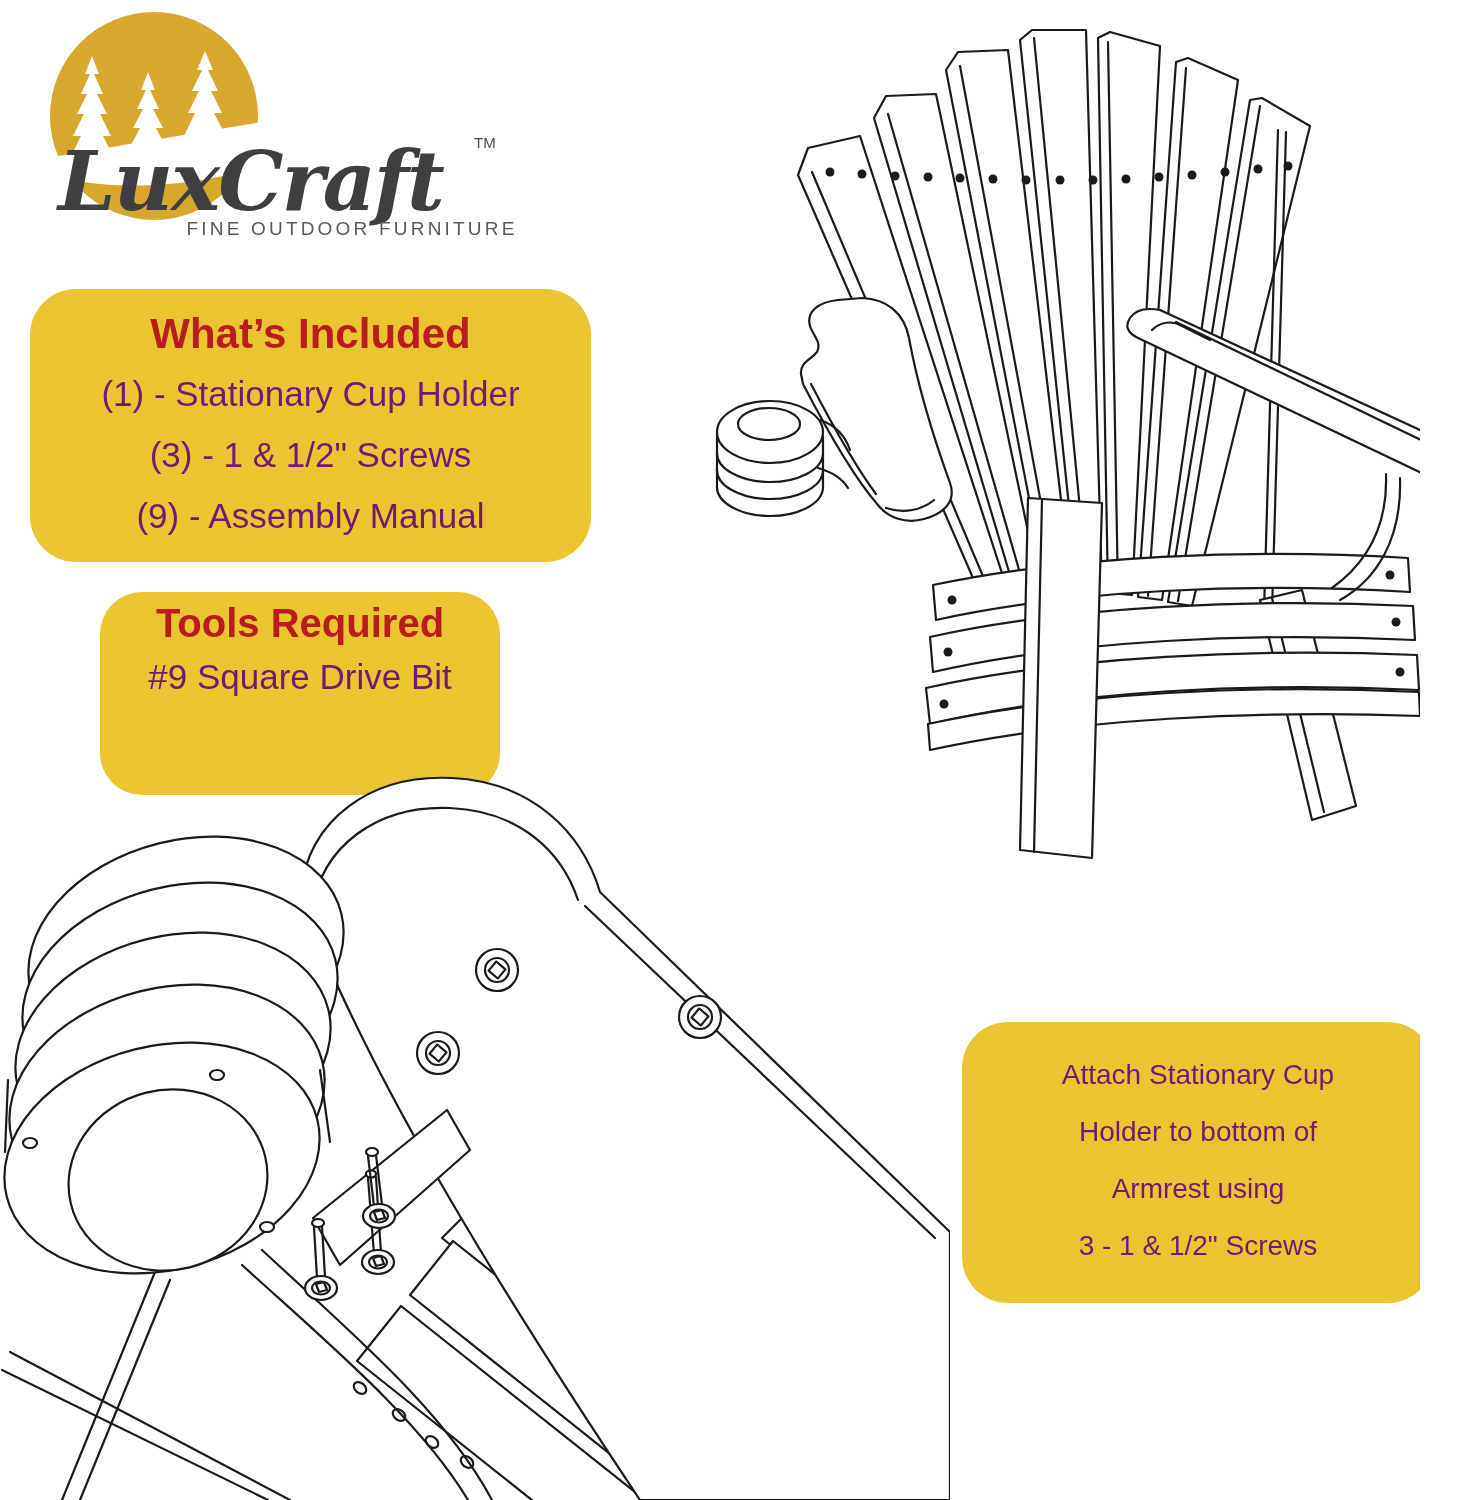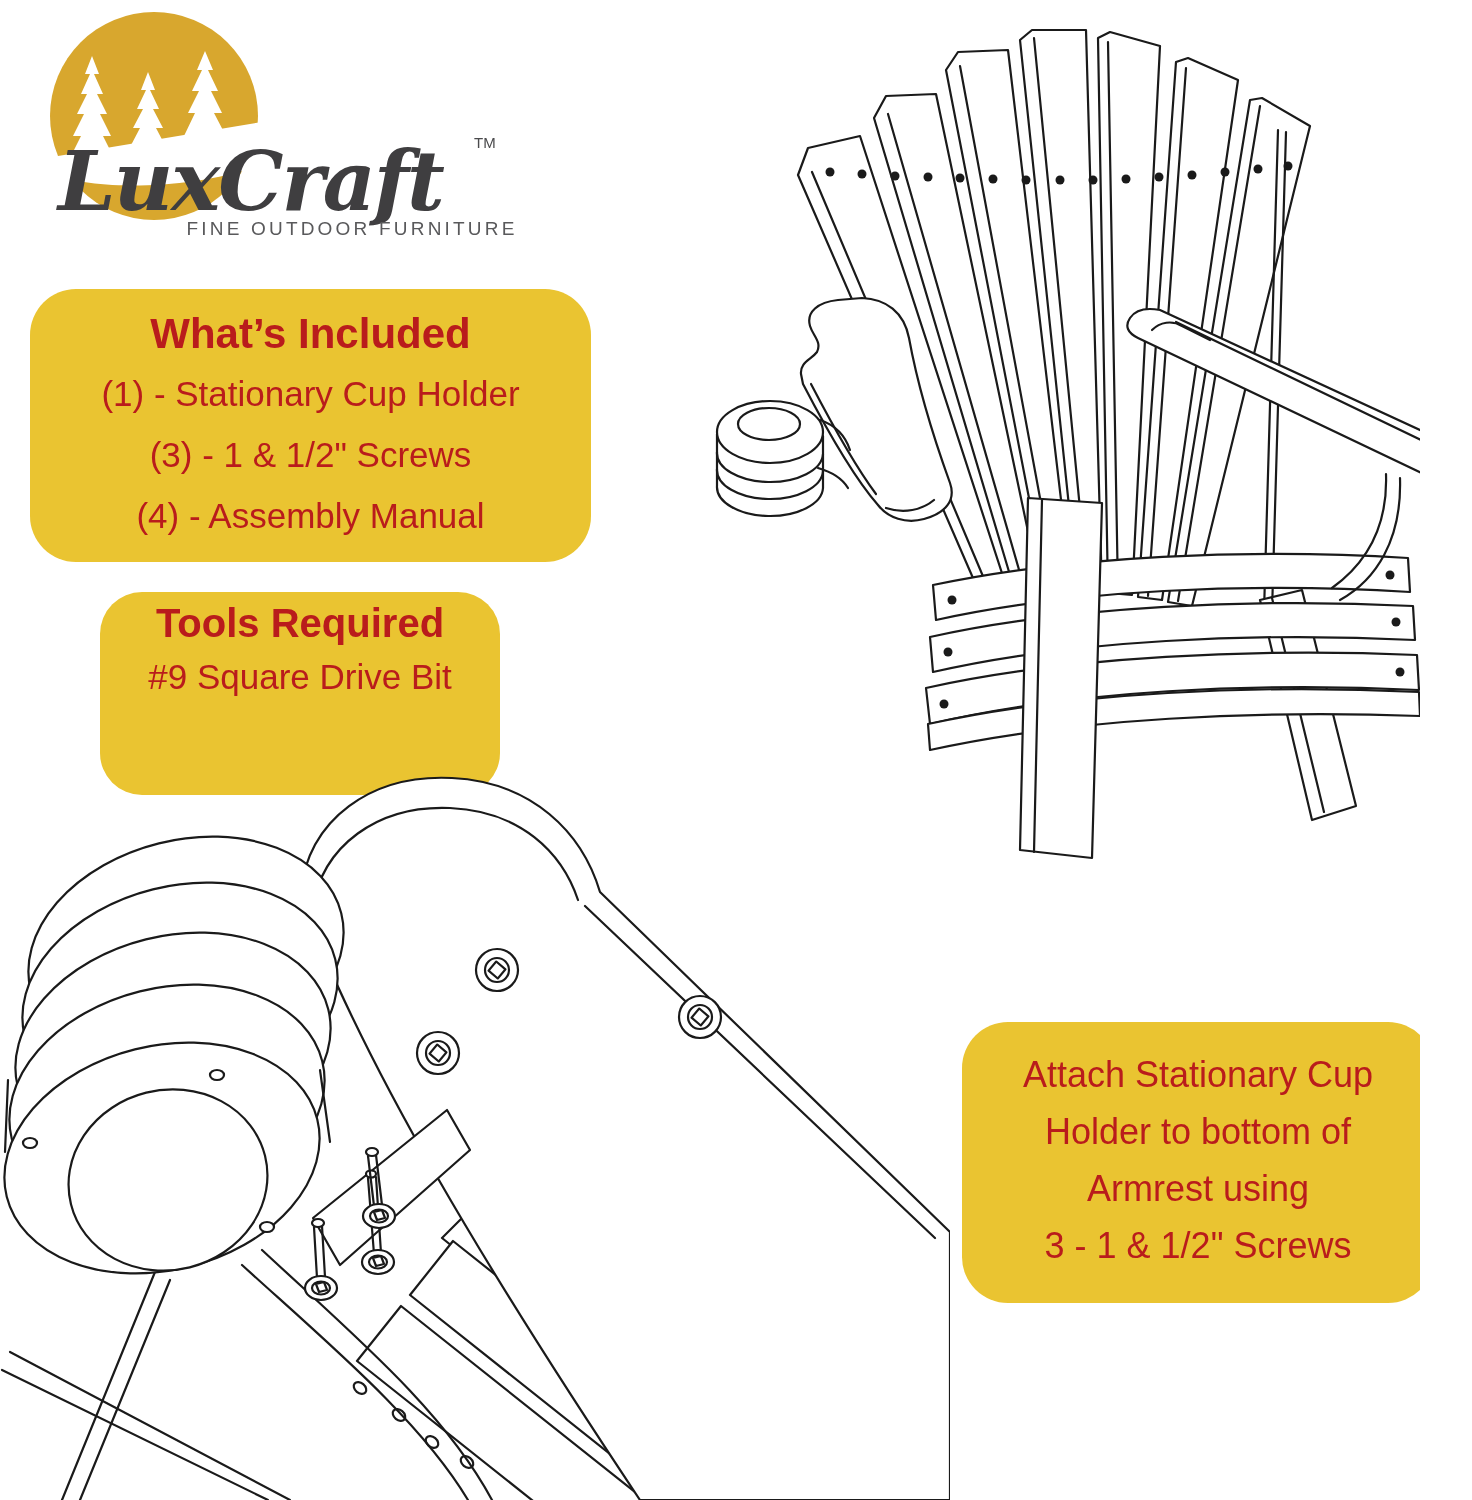--- a/index.html
+++ b/index.html
@@ -2,29 +2,29 @@
 <html><head>
 <meta charset="utf-8">
 <style>
   html,body{margin:0;padding:0;background:#fff;}
   .canvas{position:relative;width:1420px;height:1500px;background:#ffffff;overflow:hidden;
           font-family:"Liberation Sans", sans-serif;}
   svg{display:block;}
   .panel{position:absolute;background:#EAC431;border-radius:46px;text-align:center;
          color:#332E27;}
   .panel .title{font-weight:700;color:#b91c1c;letter-spacing:0;}
-  .panel .line{font-weight:300;color:#b91c1c;}
+  .panel .line{font-weight:300;color:#701a75;}
   #box-included{left:30px;top:289px;width:561px;height:257px;padding-top:16px;}
   #box-included .title{font-size:42px;line-height:58px;}
   #box-included .line{font-size:35px;line-height:61px;}
   #box-tools{left:100px;top:592px;width:400px;height:199px;padding-top:4px;border-radius:42px;}
   #box-tools .title{font-size:40px;line-height:54px;}
   #box-tools .line{font-size:35px;line-height:53px;}
   #box-attach{left:962px;top:1022px;width:472px;height:257px;padding-top:24px;}
-  #box-attach .line{font-size:36px;line-height:57px;}
+  #box-attach .line{font-size:28px;line-height:57px;}
   .lineart{stroke:#1a1a1a;fill:none;stroke-width:2.2;stroke-linejoin:round;stroke-linecap:round;}
   .fillw{fill:#ffffff;}
   .dot{fill:#1a1a1a;stroke:none;}
 </style>
 </head>
 <body>
 
 <div class="canvas">
 
   <svg style="position:absolute;left:22px;top:6px;" width="492" height="244" viewBox="0 0 492 244">
@@ -37,21 +37,21 @@
     <polygon fill="#ffffff" points="183,45 191,64 186,64 196,85 189,85 200,107 192,107 204,130 196,130 209,155 157,155 170,130 162,130 173,107 166,107 177,85 170,85 180,64 175,64"></polygon>
     <text x="36" y="204" font-family="DejaVu Serif, serif" font-style="italic" font-weight="600" font-size="82" letter-spacing="-2" fill="#3F3E40">LuxCraft</text>
     <text x="452" y="142" font-family="Liberation Sans, sans-serif" font-size="15" fill="#4A4A4C">TM</text>
     <text x="330" y="229" text-anchor="middle" font-family="Liberation Sans, sans-serif" font-size="19" letter-spacing="3.2" fill="#59595B">FINE OUTDOOR FURNITURE</text>
   </svg>
 
   <div class="panel" id="box-included">
     <div class="title">What’s Included</div>
     <div class="line">(1) - Stationary Cup Holder</div>
     <div class="line">(3) - 1 &amp; 1/2" Screws</div>
-    <div class="line">(4) - Assembly Manual</div>
+    <div class="line">(9) - Assembly Manual</div>
   </div>
 
   <div class="panel" id="box-tools">
     <div class="title">Tools Required</div>
     <div class="line">#9 Square Drive Bit</div>
   </div>
 
   <div class="panel" id="box-attach">
     <div class="line">Attach Stationary Cup</div>
     <div class="line">Holder to bottom of</div>

